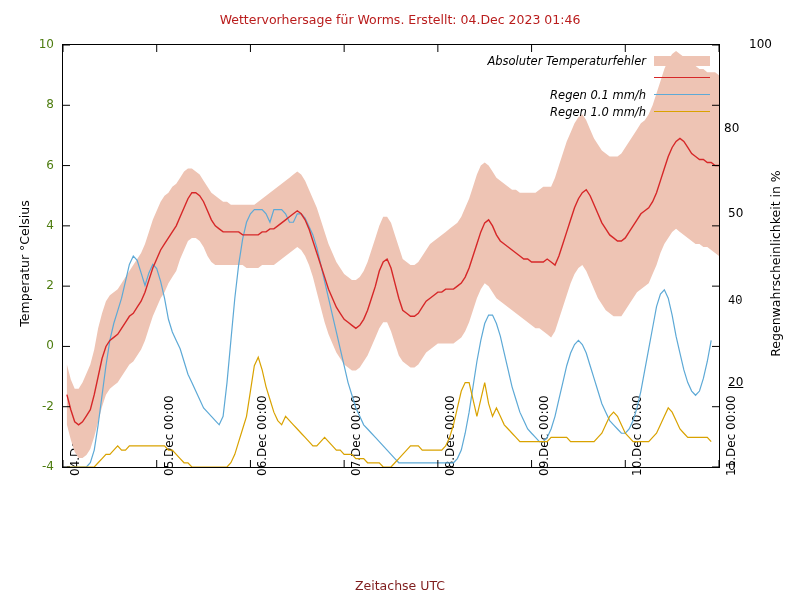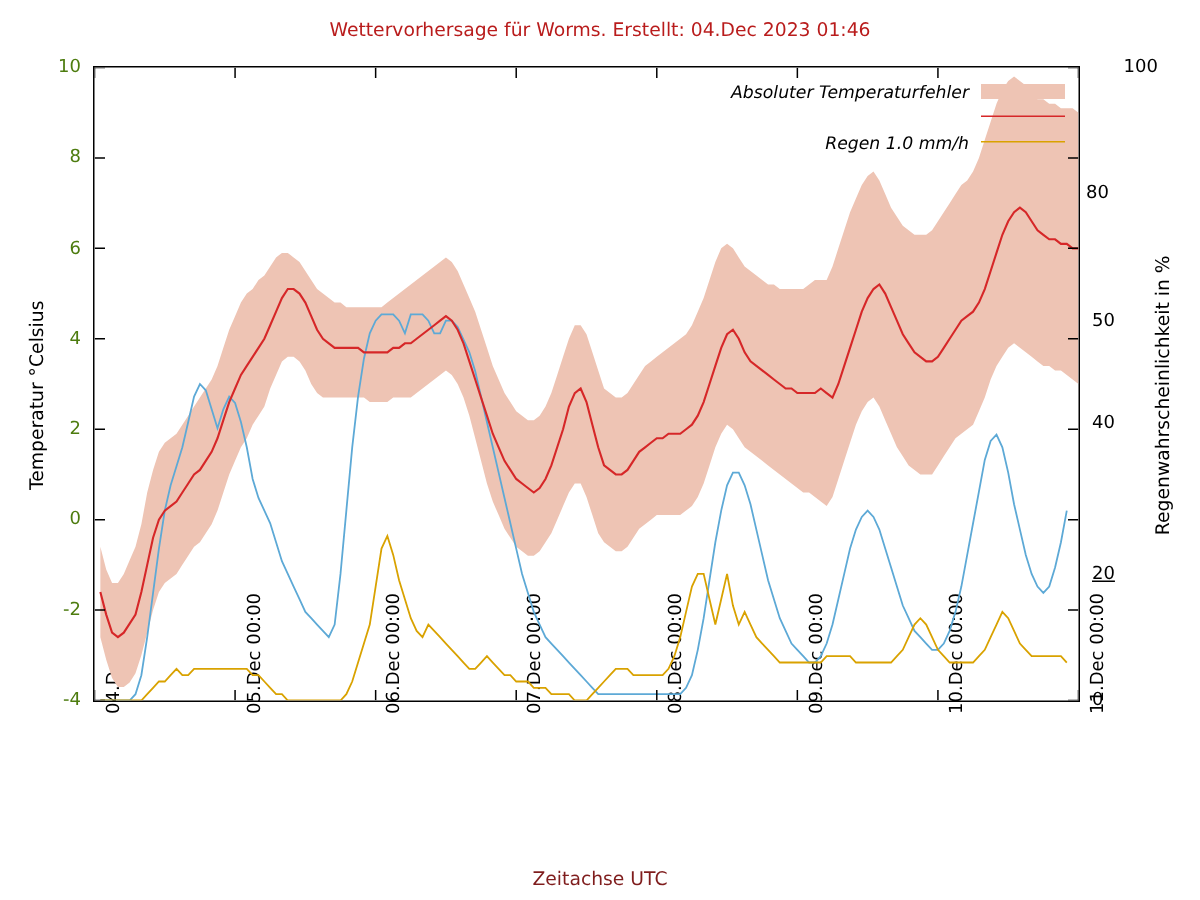--- a/index.html
+++ b/index.html
@@ -153,21 +153,21 @@
       <div class="ytick-left" style="left: 4px; top: 338.429px;">0</div>
       <div class="ytick-left" style="left: 4px; top: 278.143px;">2</div>
       <div class="ytick-left" style="left: 4px; top: 217.857px;">4</div>
       <div class="ytick-left" style="left: 4px; top: 157.571px;">6</div>
       <div class="ytick-left" style="left: 4px; top: 97.2857px;">8</div>
       <div class="ytick-left" style="left: 4px; top: 37px;">10</div>
     </div>
   <div id="yticks-right">
       <div class="ytick-right" style="left: 728px; top: 459px;">0</div>
       <div class="ytick-right" style="left: 728px; top: 374.6px; text-decoration: underline;">20</div>
-      <div class="ytick-right" style="left: 728px; top: 274px;">40</div>
+      <div class="ytick-right" style="left: 728px; top: 294px; font-family: Liberation Mono, monospace;">40</div>
       <div class="ytick-right" style="left: 728px; top: 205.8px;">50</div>
       <div class="ytick-right" style="left: 724px; top: 121.4px;">80</div>
       <div class="ytick-right" style="left: 728px; top: 37px; margin-left: 21px;">100</div>
     </div>
   <div id="xticks">
       <div class="xtick" style="left: 68px; top: 476px;">04.Dec 00:00</div>
       <div class="xtick" style="left: 161.714px; top: 476px;">05.Dec 00:00</div>
       <div class="xtick" style="left: 255.429px; top: 476px;">06.Dec 00:00</div>
       <div class="xtick" style="left: 349.143px; top: 476px;">07.Dec 00:00</div>
       <div class="xtick" style="left: 442.857px; top: 476px;">08.Dec 00:00</div>
@@ -225,20 +225,26 @@
         <span class="legend-swatch">
           <span class="band" style="background: rgb(238, 196, 180);"></span>
         </span>
       </div>
       <div class="legend-row">
         <span class="legend-swatch">
           <span class="line" style="background: rgb(214, 39, 40);"></span>
         </span>
       </div>
       <div class="legend-row">
+        <span class="legend-label">Regen 0.1 mm/h</span>
+        <span class="legend-swatch">
+          <span class="line" style="background: rgb(93, 169, 214);"></span>
+        </span>
+      </div>
+      <div class="legend-row">
         <span class="legend-label">Regen 1.0 mm/h</span>
         <span class="legend-swatch">
           <span class="line" style="background: rgb(217, 162, 0);"></span>
         </span>
       </div>
     </div>
 
 </div>
 
 </body></html>

